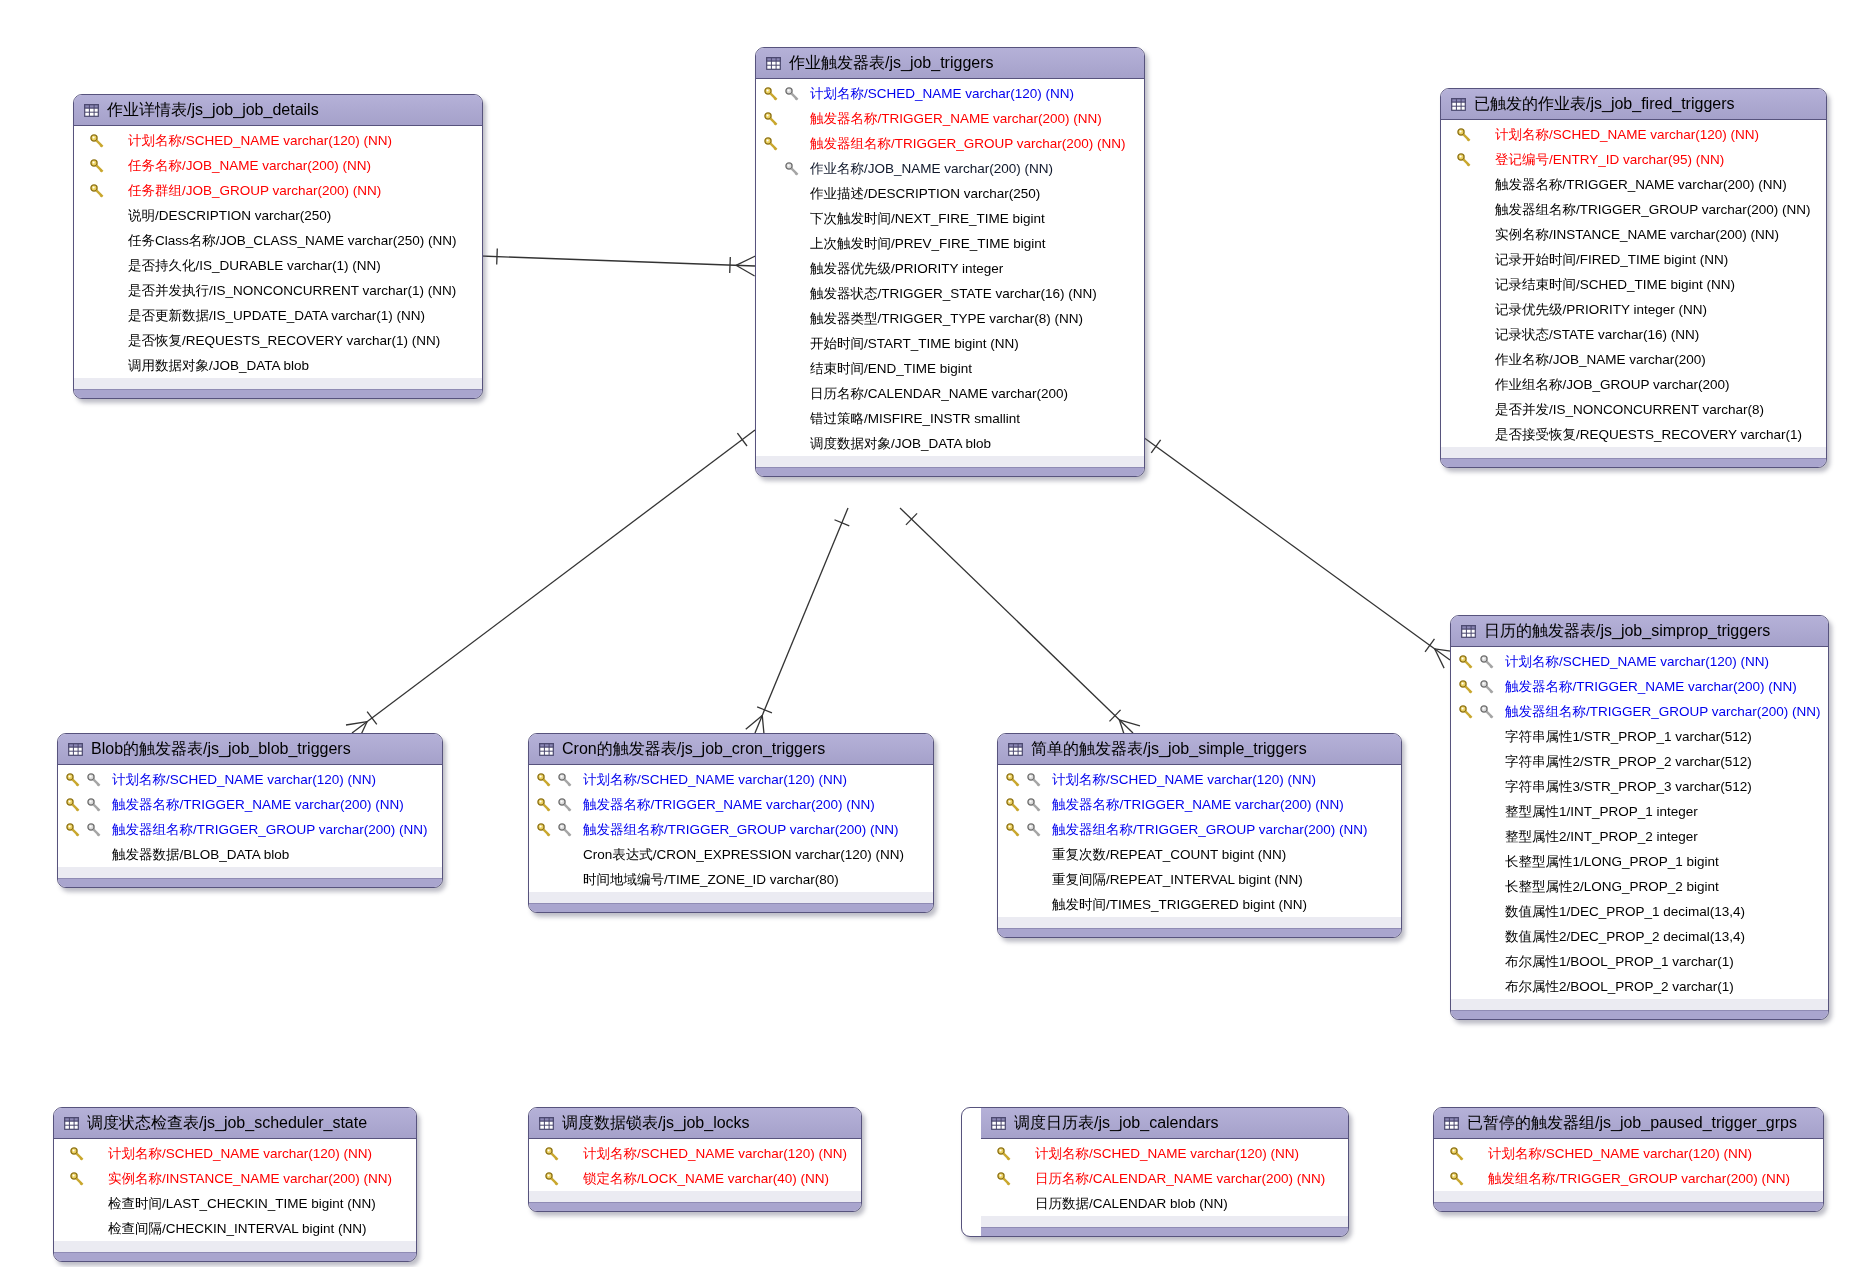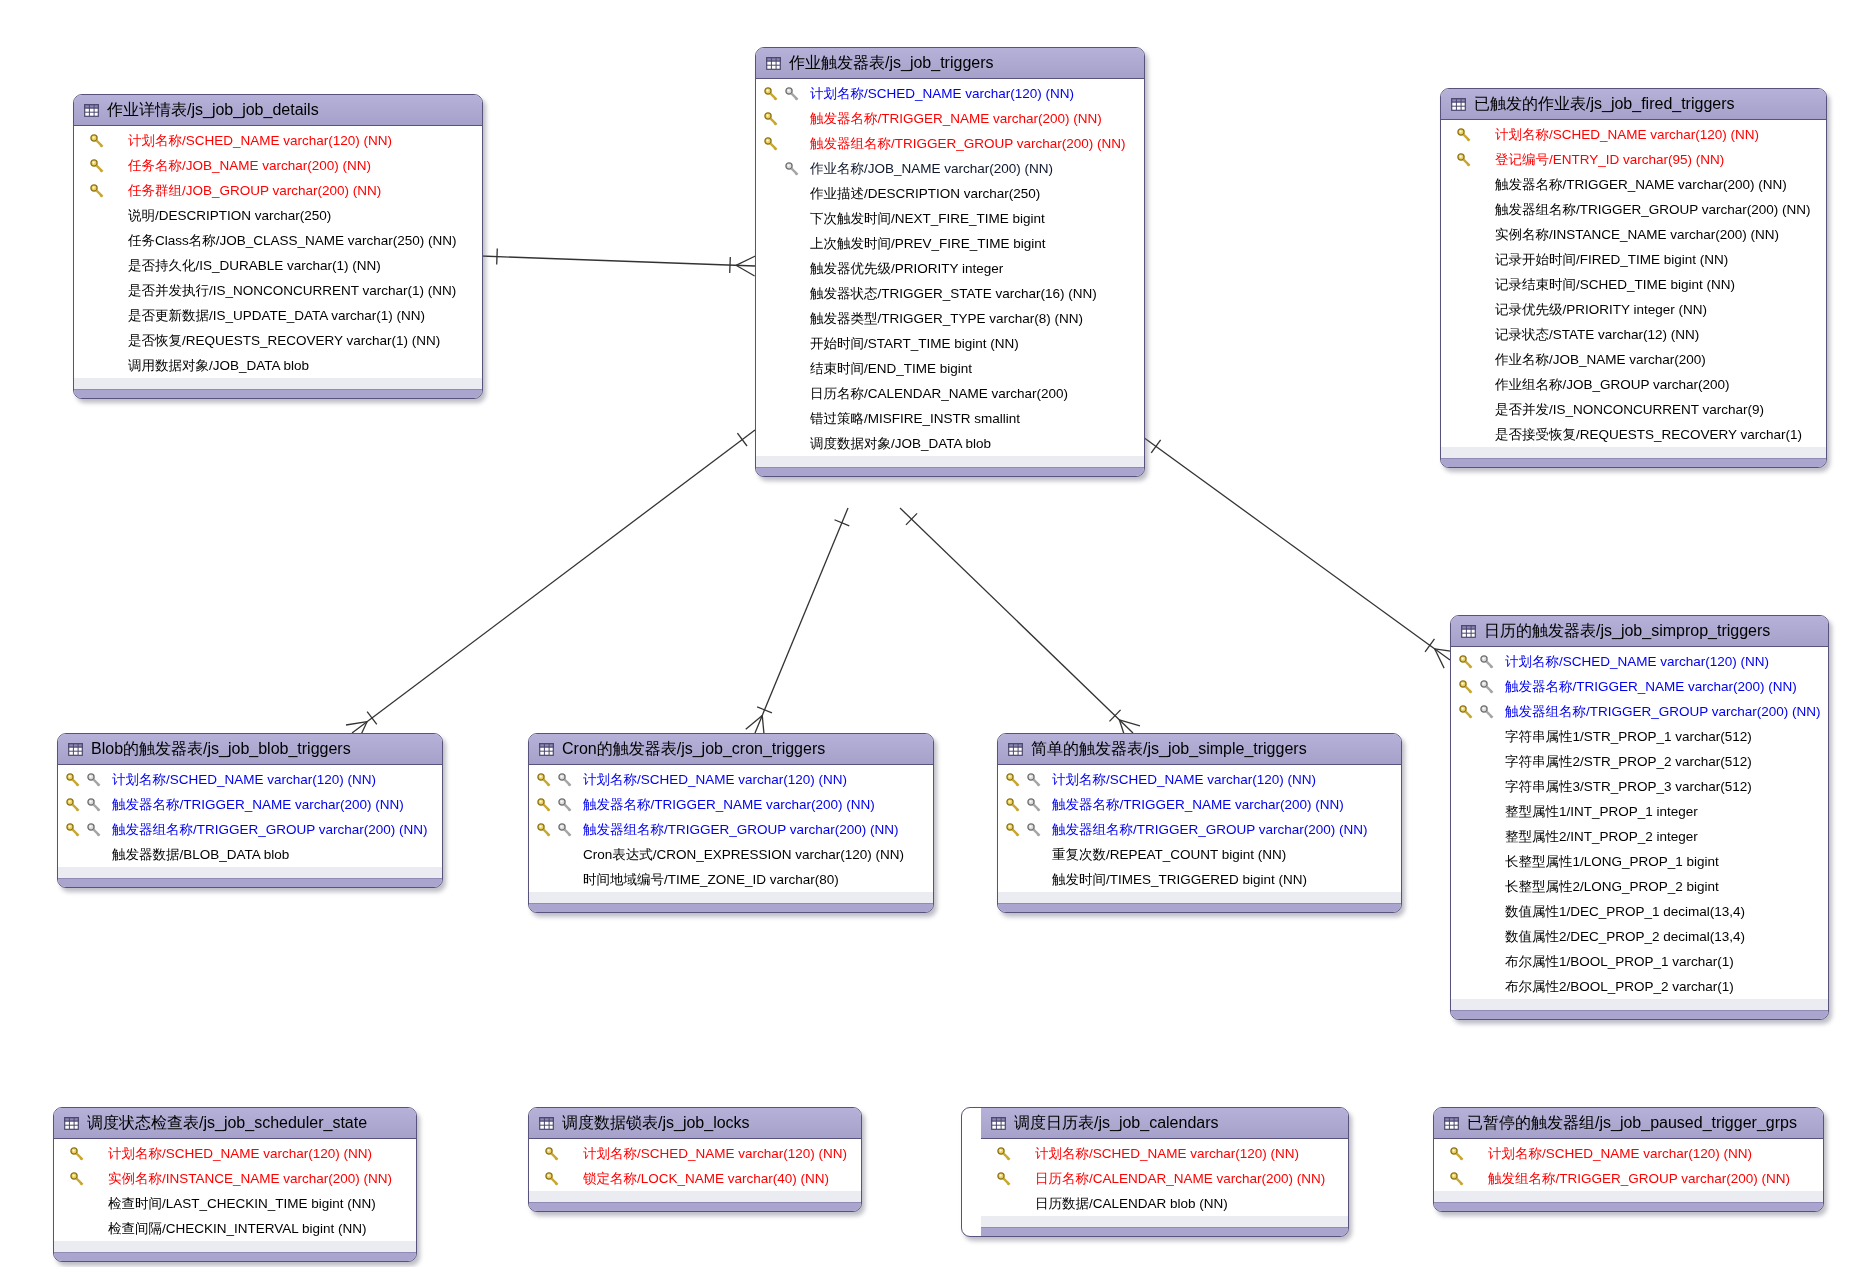--- a/index.html
+++ b/index.html
@@ -340,33 +340,33 @@
           <div class="field-row">
             <span class="keyslot single"></span>
             <span class="ftext c-plain">记录结束时间/SCHED_TIME bigint (NN)</span>
           </div>
           <div class="field-row">
             <span class="keyslot single"></span>
             <span class="ftext c-plain">记录优先级/PRIORITY integer (NN)</span>
           </div>
           <div class="field-row">
             <span class="keyslot single"></span>
-            <span class="ftext c-plain">记录状态/STATE varchar(12) (NN)</span>
+            <span class="ftext c-plain">记录状态/STATE varchar(16) (NN)</span>
           </div>
           <div class="field-row">
             <span class="keyslot single"></span>
             <span class="ftext c-plain">作业名称/JOB_NAME varchar(200)</span>
           </div>
           <div class="field-row">
             <span class="keyslot single"></span>
             <span class="ftext c-plain">作业组名称/JOB_GROUP varchar(200)</span>
           </div>
           <div class="field-row">
             <span class="keyslot single"></span>
-            <span class="ftext c-plain">是否并发/IS_NONCONCURRENT varchar(9)</span>
+            <span class="ftext c-plain">是否并发/IS_NONCONCURRENT varchar(8)</span>
           </div>
           <div class="field-row">
             <span class="keyslot single"></span>
             <span class="ftext c-plain">是否接受恢复/REQUESTS_RECOVERY varchar(1)</span>
           </div>
         </div>
         <div class="footer-gray"></div>
         <div class="footer-band"></div>
       </div>
       <div class="table-box" style="left: 1450px; top: 615px; width: 377px;">
@@ -685,20 +685,24 @@
                 <circle cx="4.6" cy="4.6" r="1" fill="#ffffff"></circle>
                 <line x1="7.4" y1="7.4" x2="13.6" y2="13.6" stroke="#a5a5a5" stroke-width="2.3"></line>
                 <line x1="11.2" y1="13.4" x2="12.9" y2="11.7" stroke="#a5a5a5" stroke-width="1.8"></line>
               </svg>
             </span>
             <span class="ftext c-pkfk">触发器组名称/TRIGGER_GROUP varchar(200) (NN)</span>
           </div>
           <div class="field-row">
             <span class="keyslot"></span>
             <span class="ftext c-plain">重复次数/REPEAT_COUNT bigint (NN)</span>
+          </div>
+          <div class="field-row">
+            <span class="keyslot"></span>
+            <span class="ftext c-plain">重复间隔/REPEAT_INTERVAL bigint (NN)</span>
           </div>
           <div class="field-row">
             <span class="keyslot"></span>
             <span class="ftext c-plain">触发时间/TIMES_TRIGGERED bigint (NN)</span>
           </div>
         </div>
         <div class="footer-gray"></div>
         <div class="footer-band"></div>
       </div>
       <div class="table-box" style="left: 53px; top: 1107px; width: 362px;">

